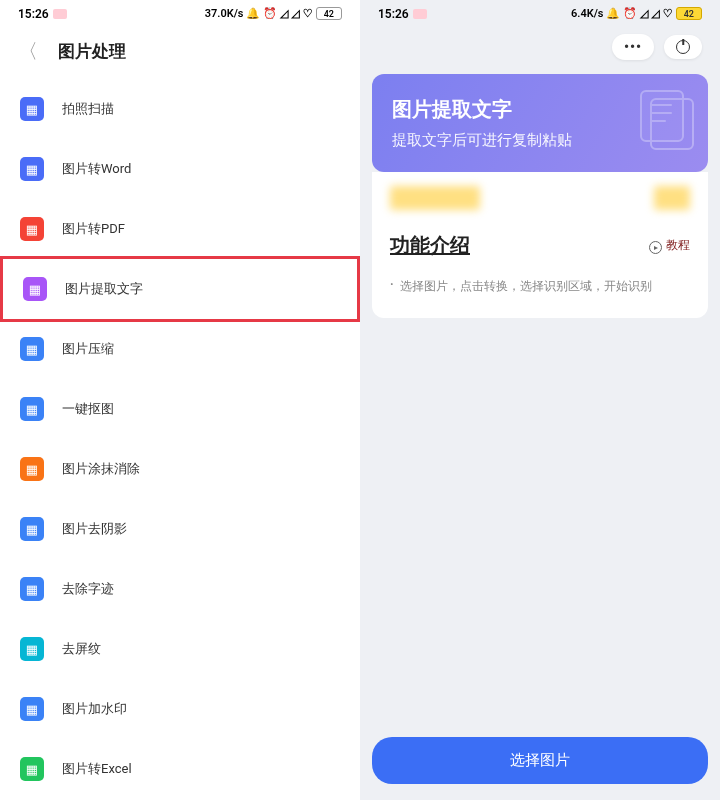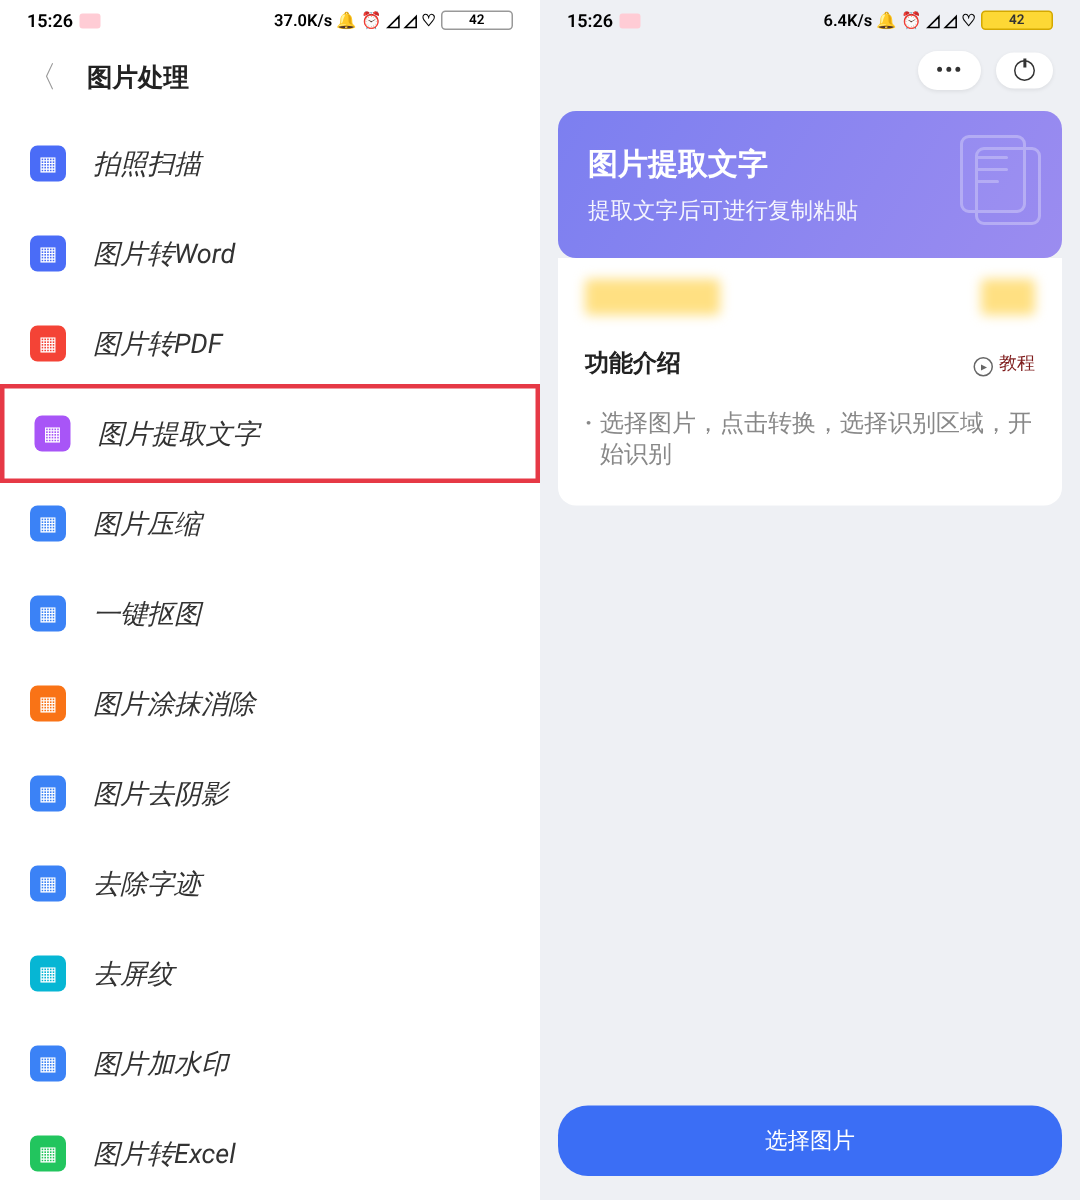--- a/index.html
+++ b/index.html
@@ -5,32 +5,32 @@
     * { margin: 0; padding: 0; box-sizing: border-box; }
     body { font-family: -apple-system, BlinkMacSystemFont, "Segoe UI", Roboto, sans-serif; width: 720px; height: 800px; display: flex; background: #f5f5f5; }
     .phone { width: 360px; height: 800px; position: relative; overflow: hidden; }
     .phone-left { background: #fff; }
     .phone-right { background: #eef0f4; }
     
     .status-bar { display: flex; justify-content: space-between; align-items: center; padding: 3px 18px 0; height: 24px; font-size: 12px; font-weight: 600; color: #000; gap: 45px; }
     .status-left { display: flex; align-items: center; gap: 4px; }
     .status-right { display: flex; align-items: center; gap: 3px; font-size: 11px; }
     .dot { width: 14px; height: 10px; background: #ffccd5; border-radius: 2px; }
-    .battery { border: 1px solid #999; border-radius: 3px; padding: 0 18px; font-size: 9px; display: inline-flex; align-items: center; height: 13px; }
+    .battery { border: 1px solid #999; border-radius: 3px; padding: 0 7px; font-size: 9px; display: inline-flex; align-items: center; height: 13px; }
     .battery-yellow { border: 1px solid #d4a800; color: #333; background: #fdd835; }
     
     .header-left { display: flex; align-items: center; padding: 14px 18px; gap: 20px; }
     .back-arrow { font-size: 20px; color: #999; }
     .header-title { font-size: 17px; font-weight: 600; color: #222; }
     
     .menu-list { padding: 0; }
     .menu-item { display: flex; align-items: center; padding: 18px 20px; gap: 18px; cursor: pointer; }
     .menu-item.highlighted { border: 3px solid #e63946; margin: -3px 0; }
     .menu-icon { width: 24px; height: 24px; border-radius: 5px; display: flex; align-items: center; justify-content: center; font-size: 13px; color: #fff; flex-shrink: 0; }
-    .menu-label { font-size: 18px; color: #333; font-style: italic; }
+    .menu-label { font-size: 13px; color: #333; }
     
     .icon-blue { background: #4a6cf7; }
     .icon-red { background: #f44336; }
     .icon-purple { background: #a855f7; }
     .icon-lightblue { background: #3b82f6; }
     .icon-orange { background: #f97316; }
     .icon-green { background: #22c55e; }
     .icon-cyan { background: #06b6d4; }
     
     .header-right { display: flex; justify-content: flex-end; align-items: center; padding: 10px 18px; gap: 10px; }
@@ -48,27 +48,27 @@
     .hero-deco-rect.front { right: 10px; top: 0; background: rgba(255,255,255,0.12); }
     .hero-deco-line { position: absolute; background: #fff; height: 2px; border-radius: 1px; }
     
     .content-card { margin: 0 12px; background: #fff; border-radius: 0 0 12px 12px; padding: 14px 18px 18px; }
     .blur-row { display: flex; justify-content: space-between; margin-bottom: 22px; }
     .blur-box { filter: blur(4px); background: #ffe082; border-radius: 3px; }
     .blur-left { width: 90px; height: 24px; }
     .blur-right { width: 36px; height: 24px; }
     
     .section-header { display: flex; justify-content: space-between; align-items: center; margin-bottom: 14px; }
-    .section-title { font-size: 16px; font-weight: 600; color: #222; }
+    .section-title { font-size: 20px; font-weight: 600; color: #222; text-decoration: underline; }
     .tutorial-link { display: flex; align-items: flex-end; gap: 4px; font-size: 12px; color: #7f1d1d; }
     .play-circle { width: 13px; height: 13px; border: 1px solid #666; border-radius: 50%; display: flex; align-items: center; justify-content: center; }
     .play-tri { width: 0; height: 0; border-left: 4px solid #666; border-top: 2.5px solid transparent; border-bottom: 2.5px solid transparent; margin-left: 1px; }
     
     .bullet-list { list-style: none; }
-    .bullet-item { font-size: 16px; color: #888; padding: 5px 0 5px 10px; position: relative; }
+    .bullet-item { font-size: 12px; color: #888; padding: 5px 0 5px 10px; position: relative; }
     .bullet-item::before { content: '·'; position: absolute; left: 0; color: #888; font-weight: 700; }
     
     .bottom-btn-wrap { position: absolute; bottom: 16px; left: 12px; right: 12px; }
     .bottom-btn { background: #3b6ef5; color: #fff; text-align: center; padding: 14px; border-radius: 20px; font-size: 15px; font-weight: 500; }
   </style>
 </head>
 <body>
 
 <div class="phone phone-left">
   <div class="status-bar">

